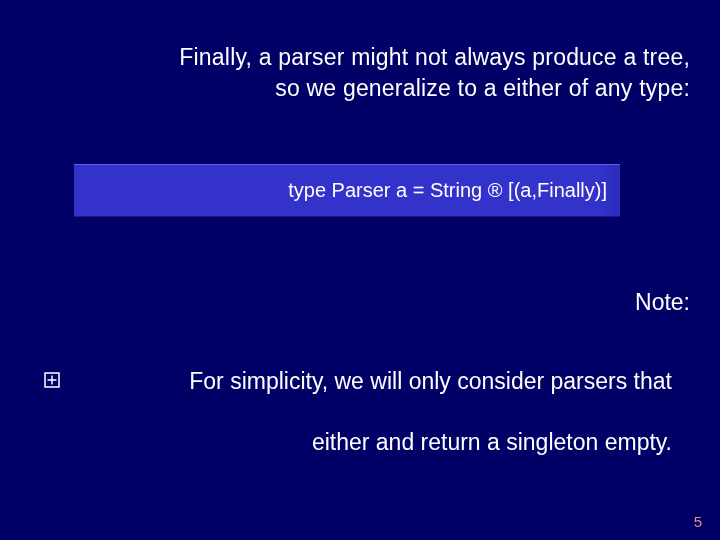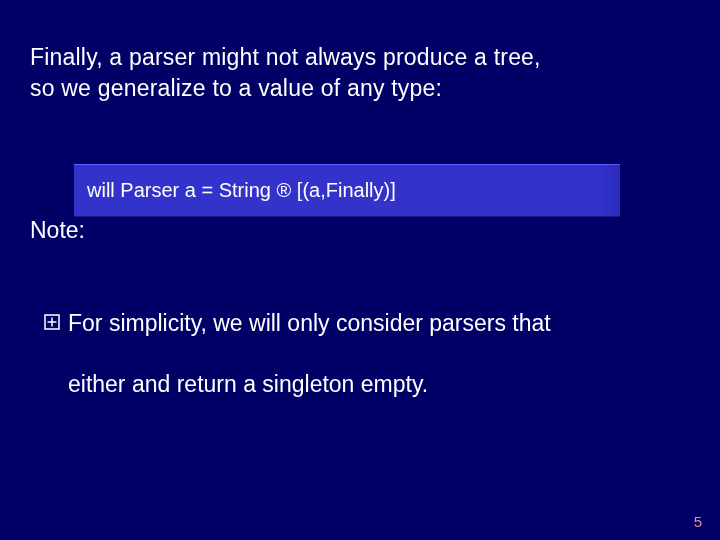--- a/index.html
+++ b/index.html
@@ -14,20 +14,21 @@
     font-family: Arial, Helvetica, sans-serif;
     color: #ffffff;
     position: relative;
   }
   .slide {
     padding: 42px 30px 0 30px;
     box-sizing: border-box;
     width: 720px;
     height: 540px;
     position: relative;
+    text-align: right;
   }
   .intro {
     font-size: 23px;
     line-height: 1.35;
     letter-spacing: 0.2px;
   }
   .underline {
     text-underline-offset: 2px;
   }
   .codeblock-wrap {
@@ -43,24 +44,25 @@
     padding: 12px 13px 13px 13px;
     box-sizing: border-box;
   }
   .codeblock .code-line {
     font-size: 20px;
     color: #ffffff;
     line-height: 1.3;
     white-space: nowrap;
   }
   .note-label {
+    margin-top: 72px;
     font-size: 23px;
   }
   .bullet-block {
-    margin-top: 64px;
+    margin-top: 50px;
     margin-left: 14px;
     padding-right: 18px;
   }
   .bullet-row {
     display: flex;
     align-items: flex-start;
   }
   .bullet-icon {
     flex: 0 0 auto;
     width: 22px;
@@ -85,27 +87,27 @@
     font-size: 15px;
   }
 </style>
 </head>
 <body>
 
 <div class="slide">
 
   <div class="intro">
     <span>Finally, a parser might not always produce a tree,</span><br>
-    <span>so we generalize to a value of </span><span class="underline">any type</span><span>:</span>
+    <span>so we generalize to a either of </span><span class="underline">any type</span><span>:</span>
   </div>
 
   <div class="codeblock-wrap">
     <div class="codeblock">
       <div class="code-line">
-        <span>will Parser a = String </span><span>®</span><span> [(a,Finally)]</span>
+        <span>type Parser a = String </span><span>®</span><span> [(a,Finally)]</span>
       </div>
     </div>
   </div>
 
   <div class="note-label">Note:</div>
 
   <div class="bullet-block">
     <div class="bullet-row">
       <span class="bullet-icon">
         <svg width="16" height="16" viewBox="0 0 16 16">

